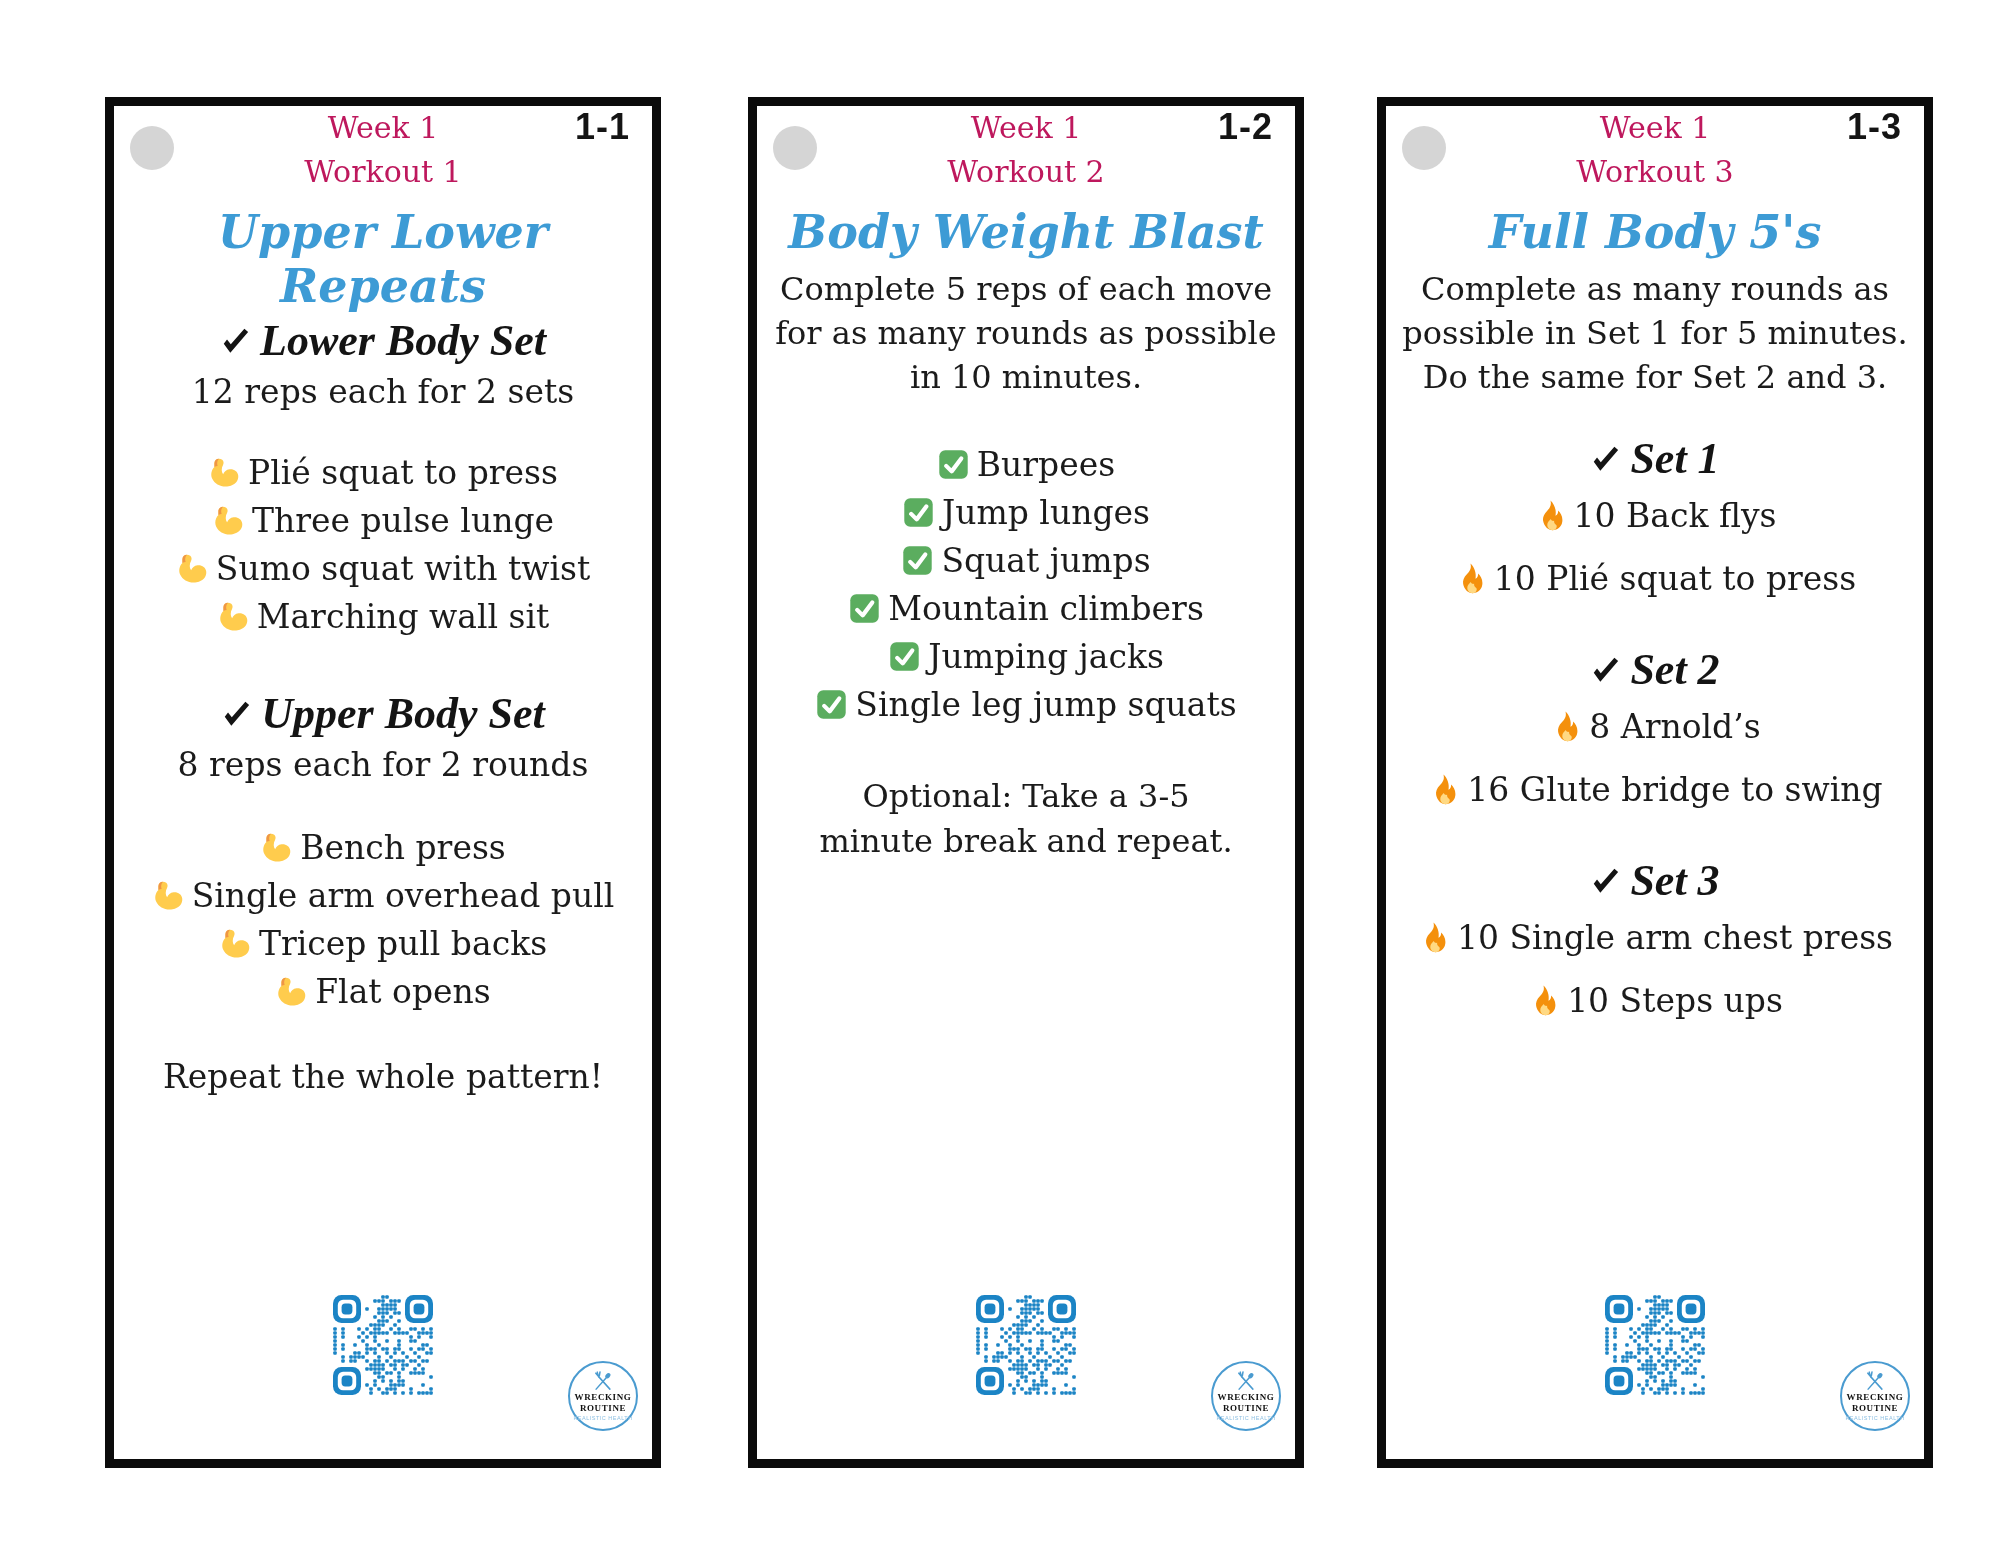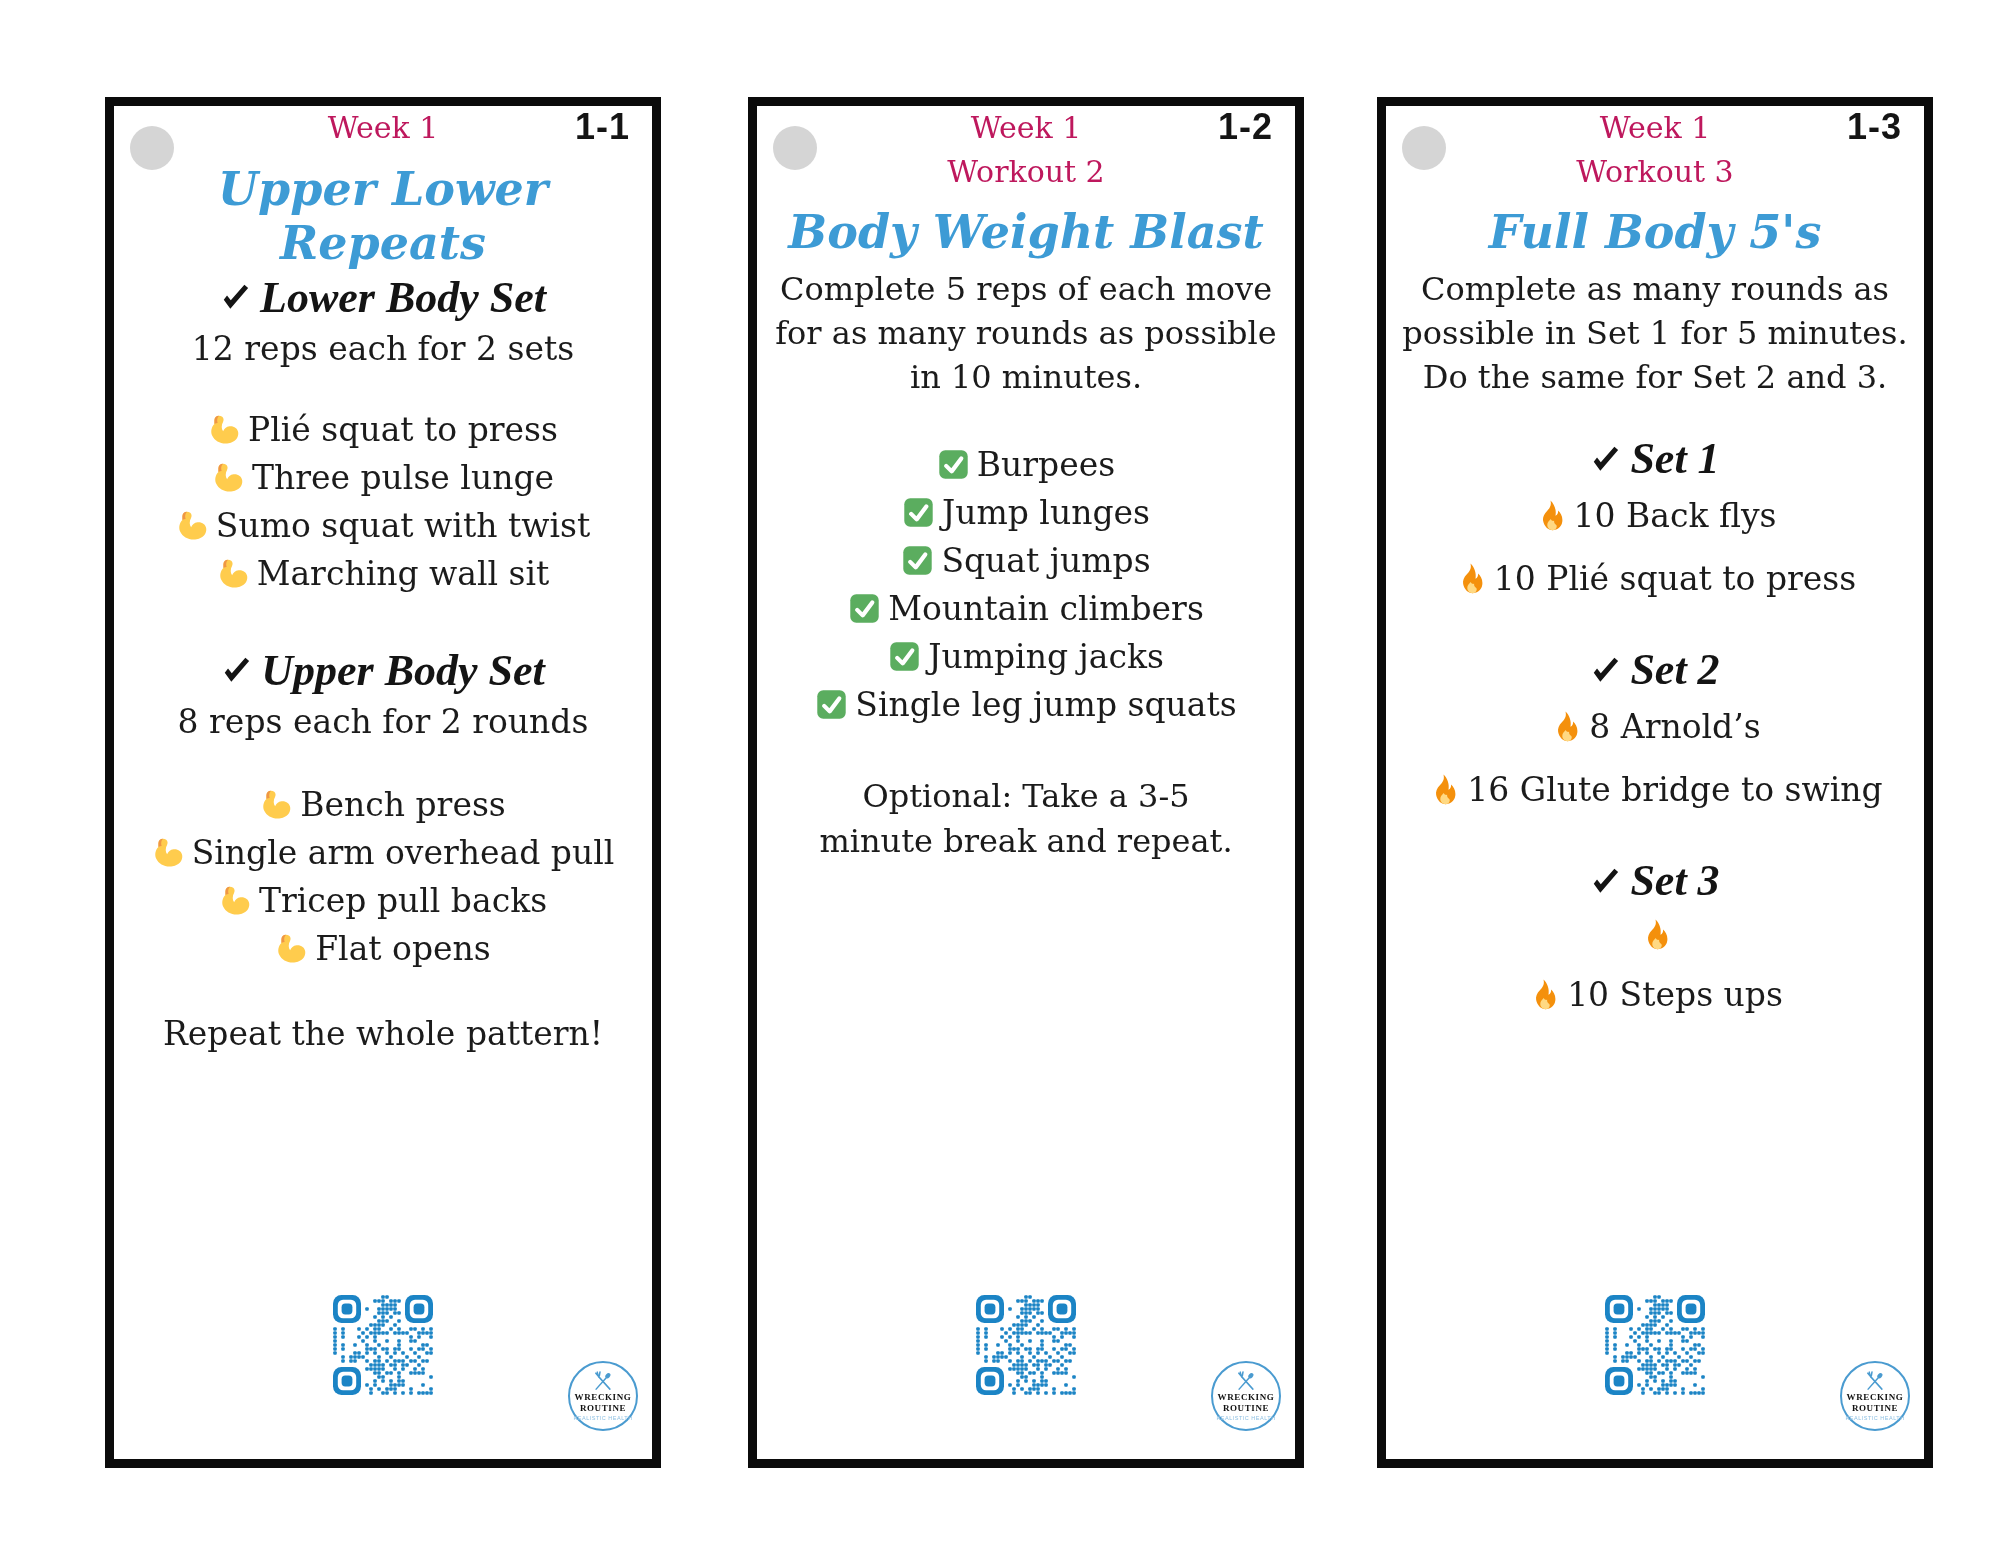--- a/index.html
+++ b/index.html
@@ -77,20 +77,21 @@
   </defs>
 </svg>
 
 <div class="sheet">
 
   <section class="card" id="card1">
     <span class="punch"></span>
     <div class="code">1-1</div>
     <div class="hdr">
       <div>Week 1</div>
+      <div>Workout 1</div>
     </div>
     <div class="title">Upper Lower Repeats</div>
 
     <div class="scripth first">
       <svg class="chk">
           <use href="#ic-check"></use>
         </svg>
       <span>Lower Body Set</span>
     </div>
     <div class="sub">12 reps each for 2 sets</div>
@@ -701,20 +702,21 @@
         <svg class="chk">
             <use href="#ic-check"></use>
           </svg>
         <span>Set 3</span>
       </div>
       <div class="list">
         <div class="item">
           <svg class="ic">
               <use href="#ic-fire"></use>
             </svg>
+          <span>10 Single arm chest press</span>
         </div>
         <div class="item">
           <svg class="ic">
               <use href="#ic-fire"></use>
             </svg>
           <span>10 Steps ups</span>
         </div>
       </div>
     </div>
 

